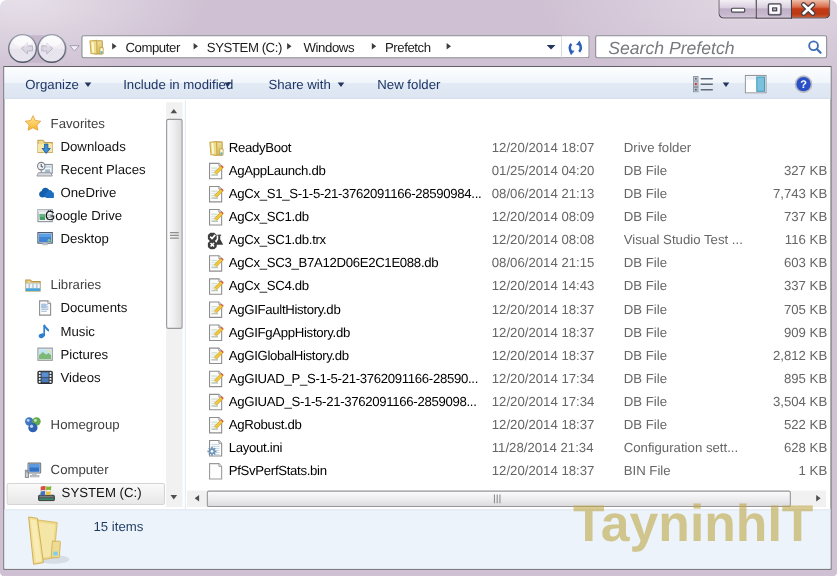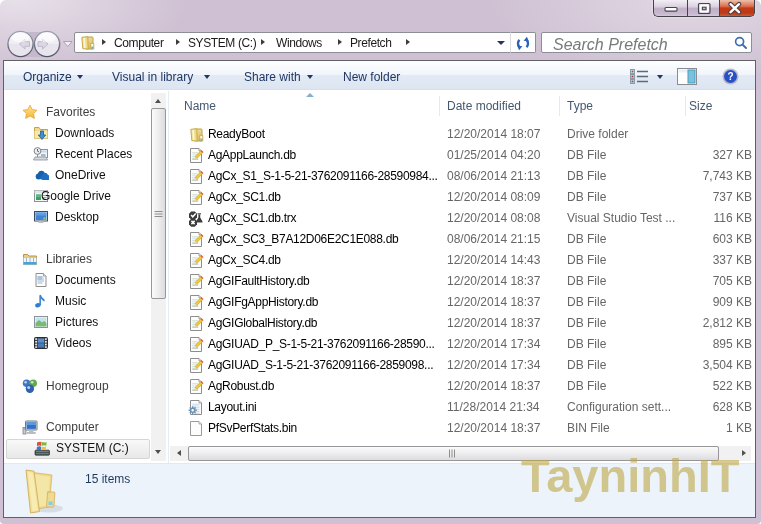--- a/index.html
+++ b/index.html
@@ -302,21 +302,21 @@
     <svg class="abs" style="left:192px;top:3px" width="14" height="14" viewBox="0 0 14 14">
       <circle cx="5.6" cy="5.6" r="4" fill="none" stroke="#3f6fb2" stroke-width="1.7"></circle>
       <path d="M8.6 8.6 L12 12" stroke="#3f6fb2" stroke-width="2" stroke-linecap="round"></path>
     </svg>
   </div>
 
   <div id="content" class="abs">
     <div id="toolbar" class="abs">
       <div class="tbtxt" style="left:19px;">Organize</div>
         <div class="tbarr" style="left:73px;"></div>
-      <div class="tbtxt" style="left:108px;">Visual in library</div>
+      <div class="tbtxt" style="left:108px;">Include in modified</div>
         <div class="tbarr" style="left:200px;"></div>
       <div class="tbtxt" style="left:240px;">Share with</div>
         <div class="tbarr" style="left:303px;"></div>
       <div class="tbtxt" style="left:339px;">New folder</div>
       <svg class="abs" style="left:626px;top:8px" width="20" height="15" viewBox="0 0 20 15">
         <g fill="none" stroke="#8e99a8" stroke-width="1">
             <rect x="0.5" y="0.5" width="4" height="4"></rect>
             <rect x="0.5" y="5.5" width="4" height="4"></rect>
             <rect x="0.5" y="10.5" width="4" height="4"></rect>
           </g>
@@ -404,30 +404,20 @@
       <svg class="ic" style="left:18px;top:358px">
           <use href="#i-comp"></use>
         </svg>
       <div class="sgroup" style="top:359px;left:42px">Computer</div>
       <svg class="ic" style="left:30px;top:379px">
           <use href="#i-disk"></use>
         </svg>
       <div class="sitem" style="top:380px;left:52px">SYSTEM (C:)</div>
     </div>
 
-    <div id="filehead" class="abs">
-      <div class="hcol" style="left:14px;">Name</div>
-      <div class="hcol" style="left:277px;">Date modified</div>
-      <div class="hcol" style="left:397px;">Type</div>
-      <div class="hcol" style="left:519px;">Size</div>
-      <div class="hsep" style="left:269px;"></div>
-      <div class="hsep" style="left:389px;"></div>
-      <div class="hsep" style="left:515px;"></div>
-      <div class="tri" style="left:136px;top:-2px;border-left:4px solid transparent;border-right:4px solid transparent;border-bottom:4.5px solid #85aed4;"></div>
-    </div>
 
     <div id="rows">
       <div class="row" style="top:62.5px">
           <svg class="ric">
             <use href="#i-folder"></use>
           </svg>
           <span class="nm">ReadyBoot</span>
           <span class="dt">12/20/2014 18:07</span>
           <span class="tp">Drive folder</span>
         </div>

